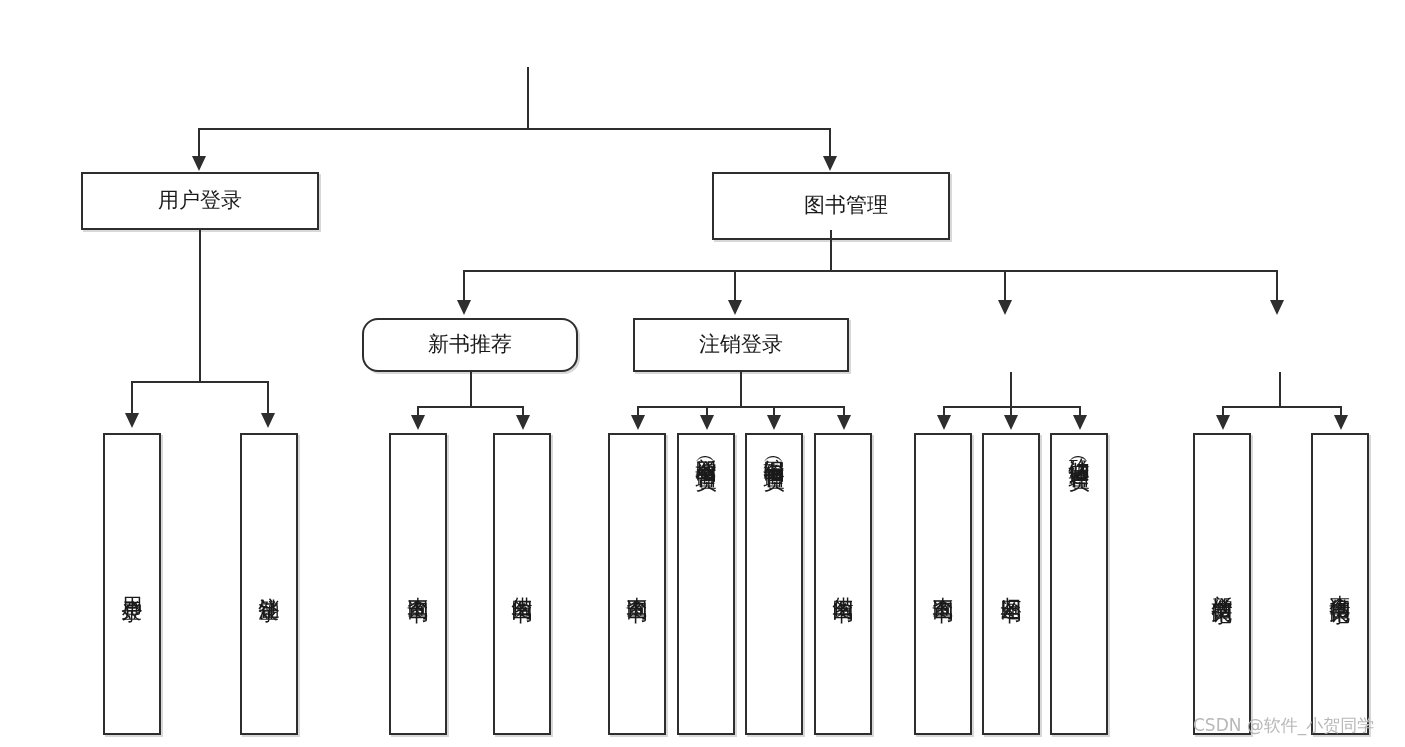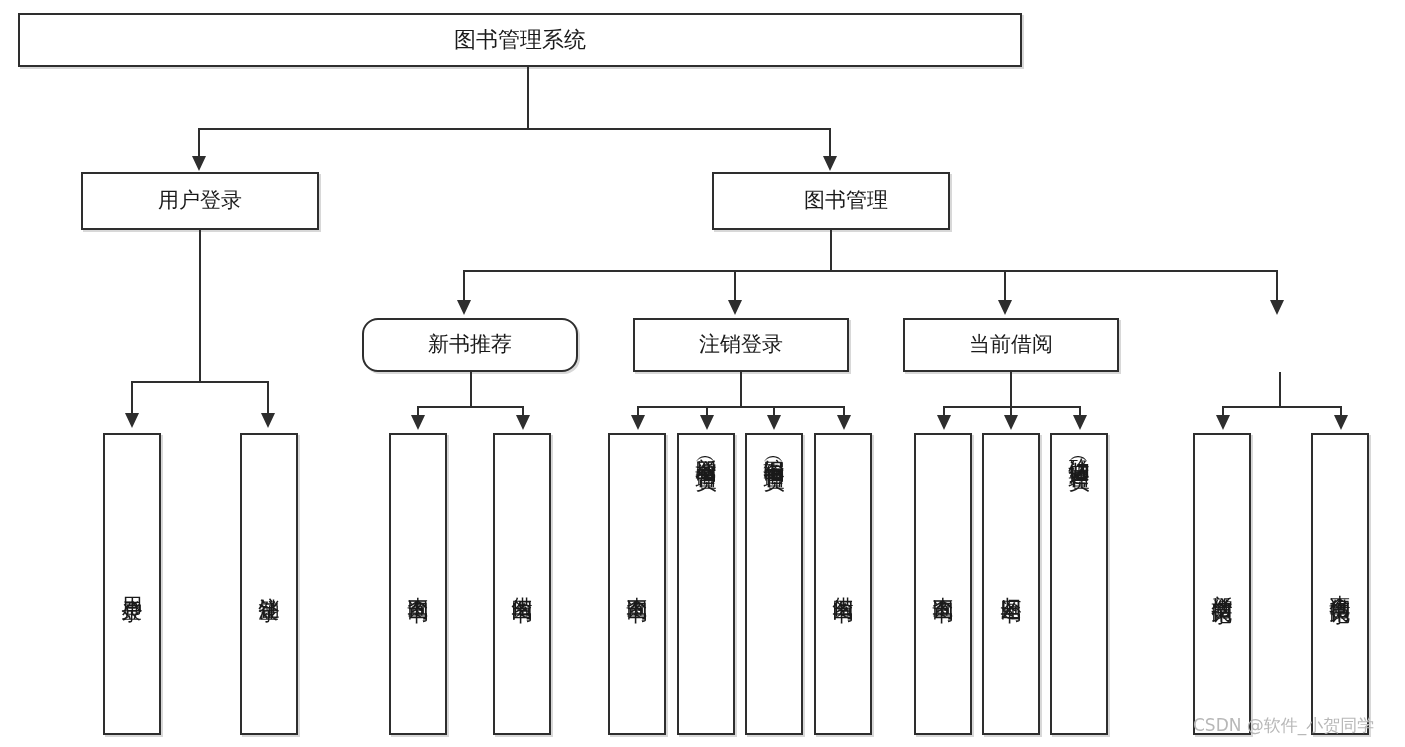--- a/index.html
+++ b/index.html
@@ -75,37 +75,34 @@
     font-size: 17px;
     white-space: nowrap;
     font-family: "DejaVu Sans", "Liberation Sans", sans-serif;
   }
 </style>
 </head>
 <body>
 
 <div id="canvas">
 
-  <div class="node h root" style="left:18px; top:13px; width:1004px; height:54px;">
-    <span class="lbl">图书管理系统</span>
-  </div>
 
   <div class="ln v" style="left:527px; top:67px; height:62px;"></div>
 
   <div class="ln h" style="left:198px; top:128px; width:632px;"></div>
 
   <div class="ln v" style="left:198px; top:128px; height:30px;"></div>
   <div class="arrow" style="left:192px; top:156px;"></div>
   <div class="ln v" style="left:829px; top:128px; height:30px;"></div>
   <div class="arrow" style="left:823px; top:156px;"></div>
 
   <div class="node h" style="left:81px; top:172px; width:238px; height:58px;">
     <span class="lbl">用户登录</span>
   </div>
-  <div class="node h" style="left:712px; top:172px; width:238px; height:58px;padding-left:30px;">
+  <div class="node h" style="left:712px; top:172px; width:238px; height:68px;padding-left:30px;">
     <span class="lbl">图书管理</span>
   </div>
 
   <div class="ln v" style="left:199px; top:230px; height:152px;"></div>
   <div class="ln h" style="left:131px; top:381px; width:137px;"></div>
   <div class="ln v" style="left:131px; top:381px; height:34px;"></div>
   <div class="arrow" style="left:125px; top:413px;"></div>
   <div class="ln v" style="left:267px; top:381px; height:34px;"></div>
   <div class="arrow" style="left:261px; top:413px;"></div>
 
@@ -119,23 +116,20 @@
   <div class="arrow" style="left:998px; top:300px;"></div>
   <div class="ln v" style="left:1276px; top:270px; height:32px;"></div>
   <div class="arrow" style="left:1270px; top:300px;"></div>
 
   <div class="node h" style="left:362px; top:318px; width:216px; height:54px;border-radius:16px;">
     <span class="lbl">新书推荐</span>
   </div>
   <div class="node h" style="left:633px; top:318px; width:216px; height:54px;">
     <span class="lbl">注销登录</span>
   </div>
-  <div class="node h" style="left:903px; top:318px; width:216px; height:54px;">
-    <span class="lbl">当前借阅</span>
-  </div>
 
   <div class="ln v" style="left:470px; top:372px; height:36px;"></div>
   <div class="ln h" style="left:417px; top:406px; width:106px;"></div>
   <div class="ln v" style="left:417px; top:406px; height:12px;"></div>
   <div class="arrow" style="left:411px; top:415px;"></div>
   <div class="ln v" style="left:522px; top:406px; height:12px;"></div>
   <div class="arrow" style="left:516px; top:415px;"></div>
 
   <div class="ln v" style="left:740px; top:372px; height:36px;"></div>
   <div class="ln h" style="left:637px; top:406px; width:207px;"></div>

